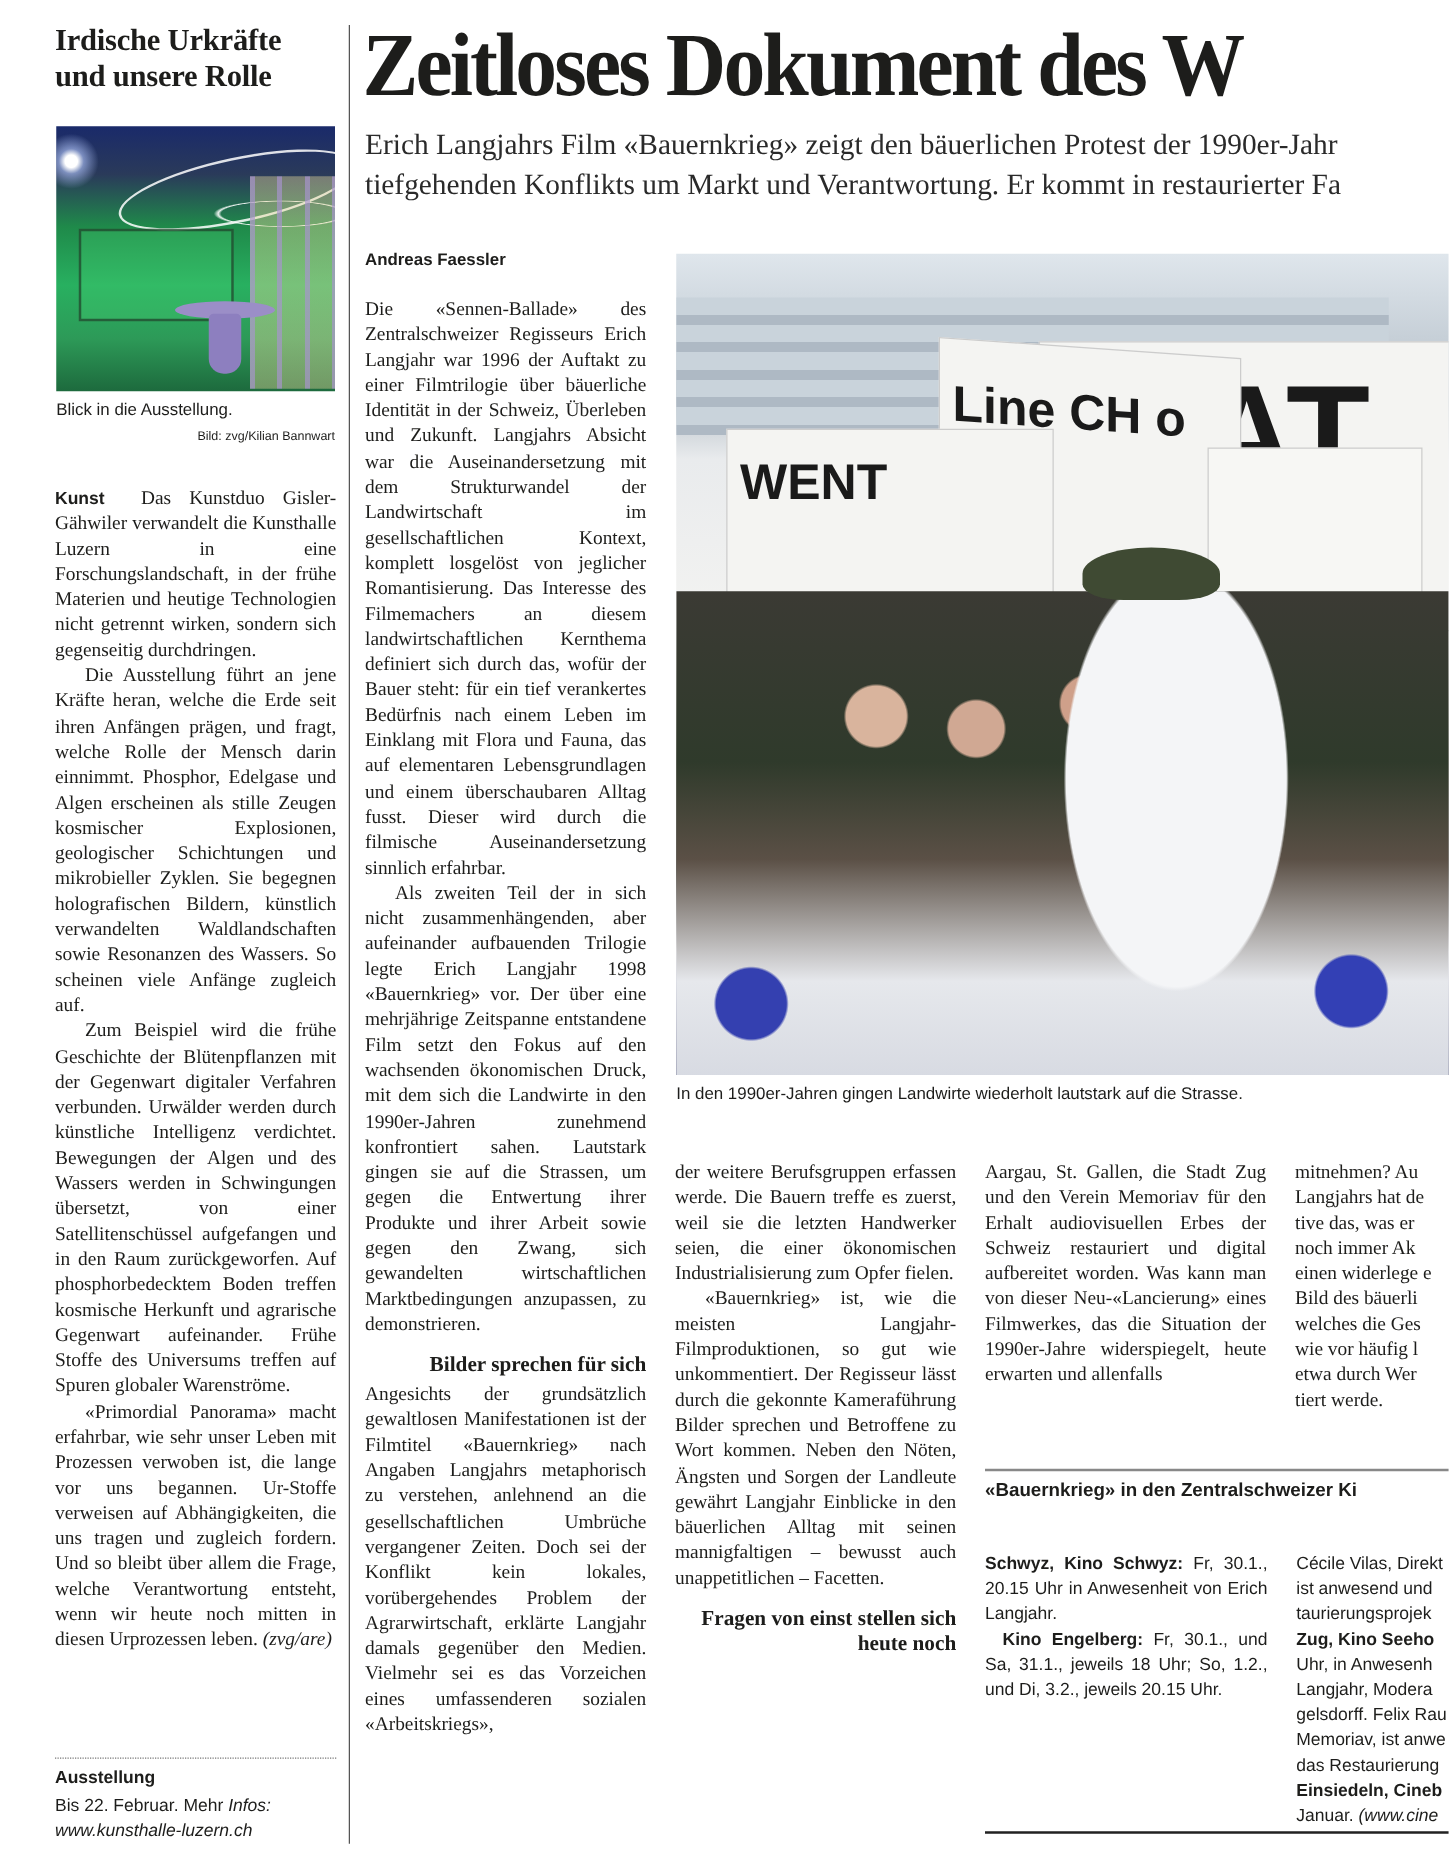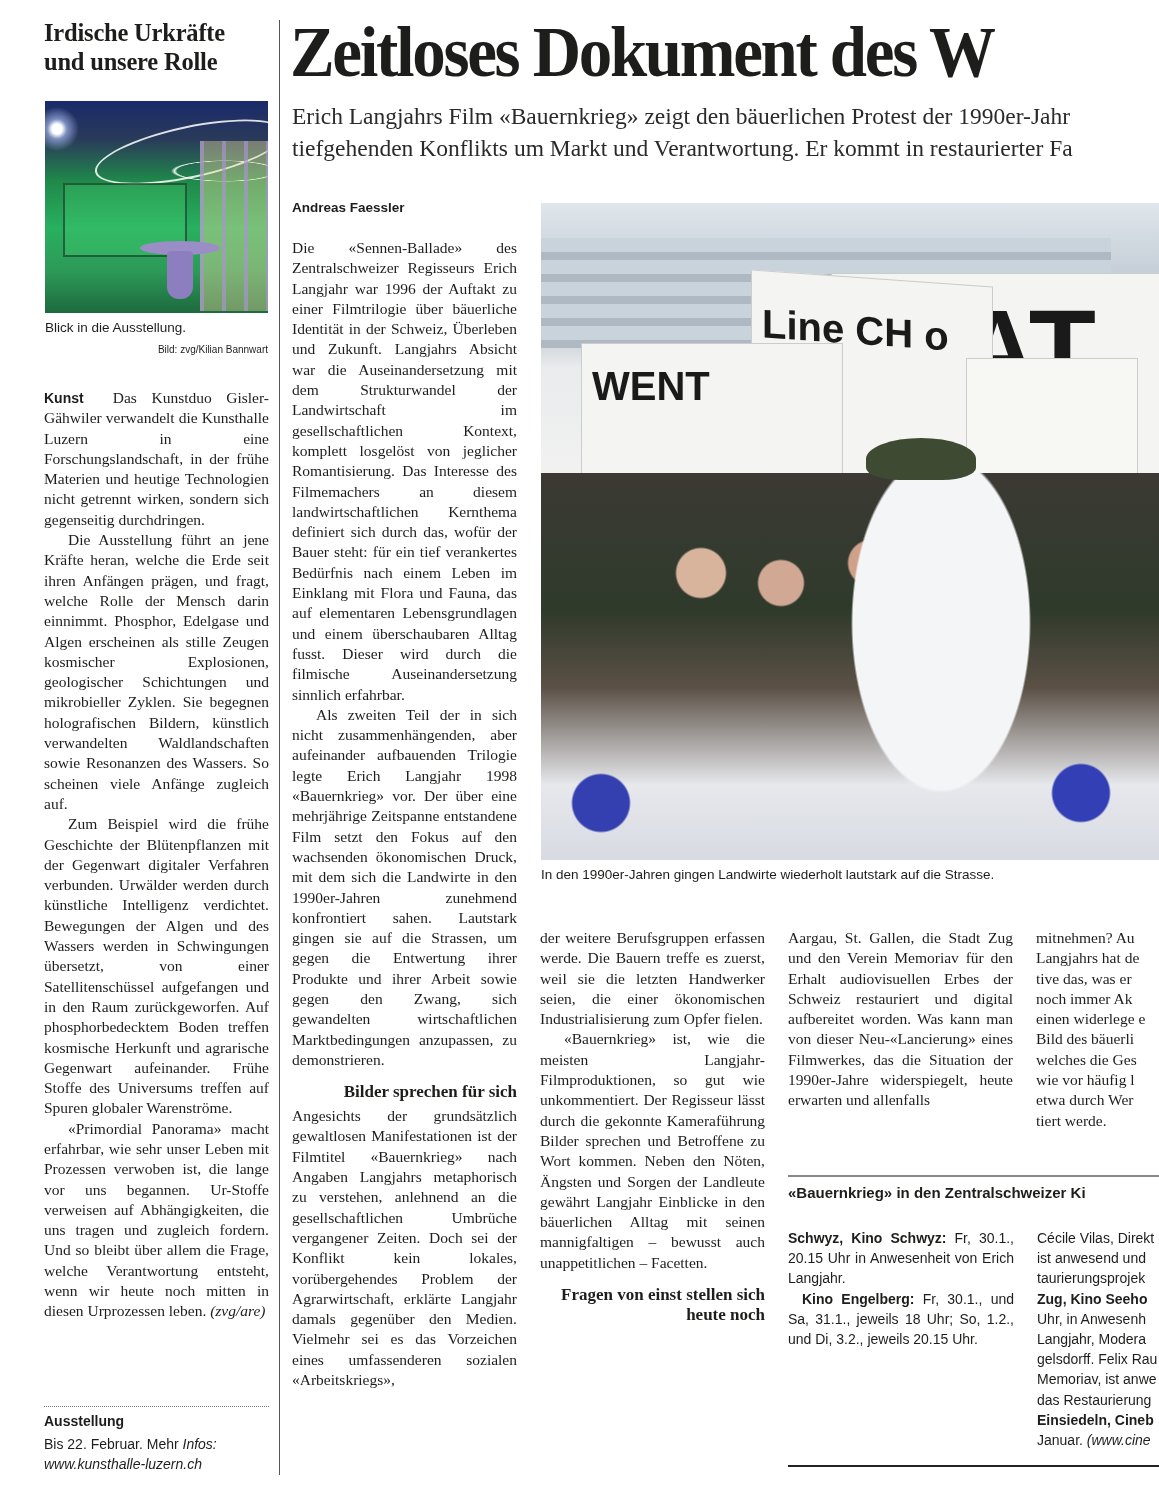--- a/index.html
+++ b/index.html
@@ -71,21 +71,21 @@
   #main-photo .hat { position:absolute; left:325px; top:235px; width:110px; height:42px; background:#3f4a33; border-radius:50% 50% 30% 30%; }
   #photo-caption { left:541px; top:867px; font-size:13.5px; }
 
   #col2 { left:540px; top:928px; width:225px; }
   #col3 { left:788px; top:928px; width:225px; }
   #col4 { left:1036px; top:928px; width:225px; }
 
   
   #box-rule-top { left:788px; top:1175px; width:371px; border-top:2px solid #888; }
   #box-title { left:788px; top:1184px; white-space:nowrap; font-size:15px; font-weight:bold; }
-  .boxcol { font-family:"Liberation Sans", sans-serif; font-size:14px; line-height:20.2px; text-align:justify; }
+  .boxcol { font-family:"Liberation Sans", sans-serif; font-size:14px; line-height:20.2px; text-align:justify;margin-top:12px; }
   .boxcol p { margin:0; }
   .boxcol p.ind { text-indent:14px; }
   .boxcol b { font-weight:bold; }
   #box-col1 { left:788px; top:1228px; width:226px; }
   #box-col2 { left:1037px; top:1228px; width:226px; }
   #box-rule-bottom { left:788px; top:1465px; width:371px; border-top:2.5px solid #222; }
 </style>
 </head>
 <body>
 

